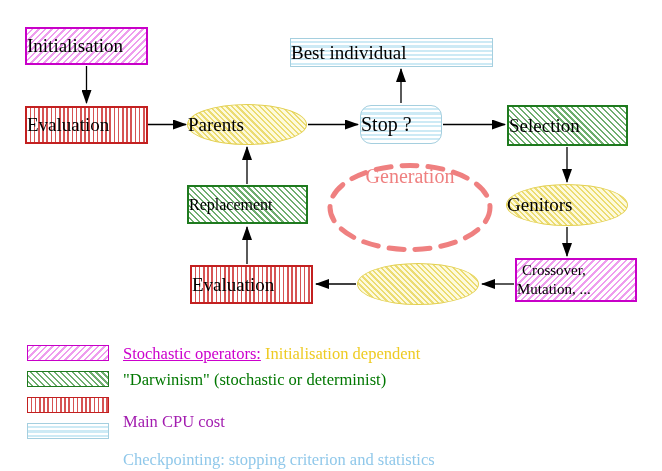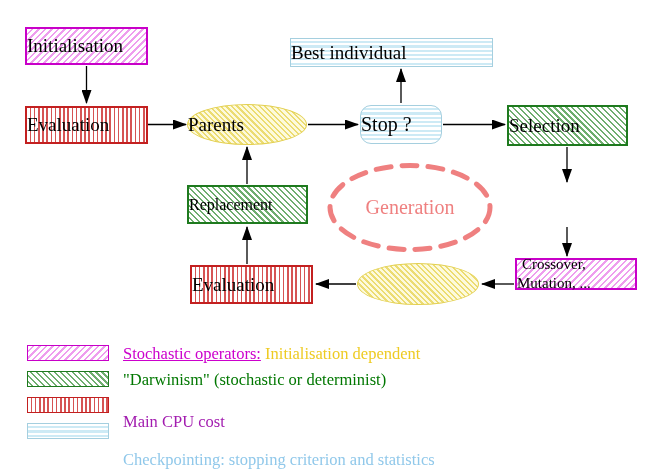--- a/index.html
+++ b/index.html
@@ -24,25 +24,25 @@
   #initialisation   { left:25px;  top:27px;  width:123px; height:38px; font-size:19px; }
   #best-individual  { left:290px; top:38px;  width:203px; height:29px; font-size:19px;font-family:Liberation Serif, serif; }
   #evaluation-top   { left:25px;  top:106px; width:123px; height:38px; font-size:19px; }
   #parents          { left:187px; top:104px; width:120px; height:41px; font-size:19px; }
   #stop             { left:360px; top:105px; width:82px;  height:39px; font-size:20px; border-radius:11px; }
   #selection        { left:507px; top:105px; width:121px; height:41px; font-size:19px; }
   #replacement      { left:187px; top:185px; width:121px; height:39px; font-size:16px; }
   #genitors         { left:506px; top:184px; width:122px; height:42px; font-size:19px; }
   #evaluation-bot   { left:190px; top:265px; width:123px; height:39px; font-size:19px; }
   #offspring        { left:357px; top:263px; width:122px; height:42px; font-size:20px; }
-  #crossover        { left:515px; top:258px; width:122px; height:32px; font-size:15px; line-height:1.25; }
+  #crossover        { left:515px; top:258px; width:122px; height:44px; font-size:15px; line-height:1.25; }
   #crossover span   { white-space:pre-line; }
   #generation-label {
     position:absolute; left:328px; top:165px; width:164px; height:85px;
-    display:flex; align-items:center; justify-content:center;
+    display:flex; align-items:flex-start; justify-content:center;
     color:#ef8080; font-size:20px;
   }
 
   
   .swatch { position:absolute; width:82px; height:16px; box-sizing:border-box; }
   #sw-stochastic { left:27px; top:345px; background:repeating-linear-gradient(135deg,#ffffff 0 3px,#ee9dee 3px 4.6px); border:1.5px solid #c800c8; }
   #sw-darwinism  { left:27px; top:371px; background:repeating-linear-gradient(45deg,#ffffff 0 2.6px,#6fae6f 2.6px 4.2px); border:1.5px solid #1e7a1e; }
   #sw-cpu        { left:27px; top:397px; background:repeating-linear-gradient(90deg,#ffffff 0 2.6px,#d65454 2.6px 4.2px); border:1.5px solid #c32020; }
   #sw-checkpoint { left:27px; top:423px; background:repeating-linear-gradient(180deg,#ffffff 0 2.2px,#cdeaf5 2.2px 4.3px); border:1.5px solid #a5cfdf; }
 
@@ -106,20 +106,23 @@
   </div>
 
   <div class="node hatch-green" id="replacement">
     <span>Replacement</span>
   </div>
 
   <div id="generation-label">
     <span>Generation</span>
   </div>
 
+  <div class="node hatch-yellow ellipse" id="genitors">
+    <span>Genitors</span>
+  </div>
 
   <div class="node stripe-red" id="evaluation-bot">
     <span>Evaluation</span>
   </div>
 
   <div class="node hatch-yellow ellipse" id="offspring">
     <span></span>
   </div>
 
   <div class="node hatch-magenta" id="crossover">

